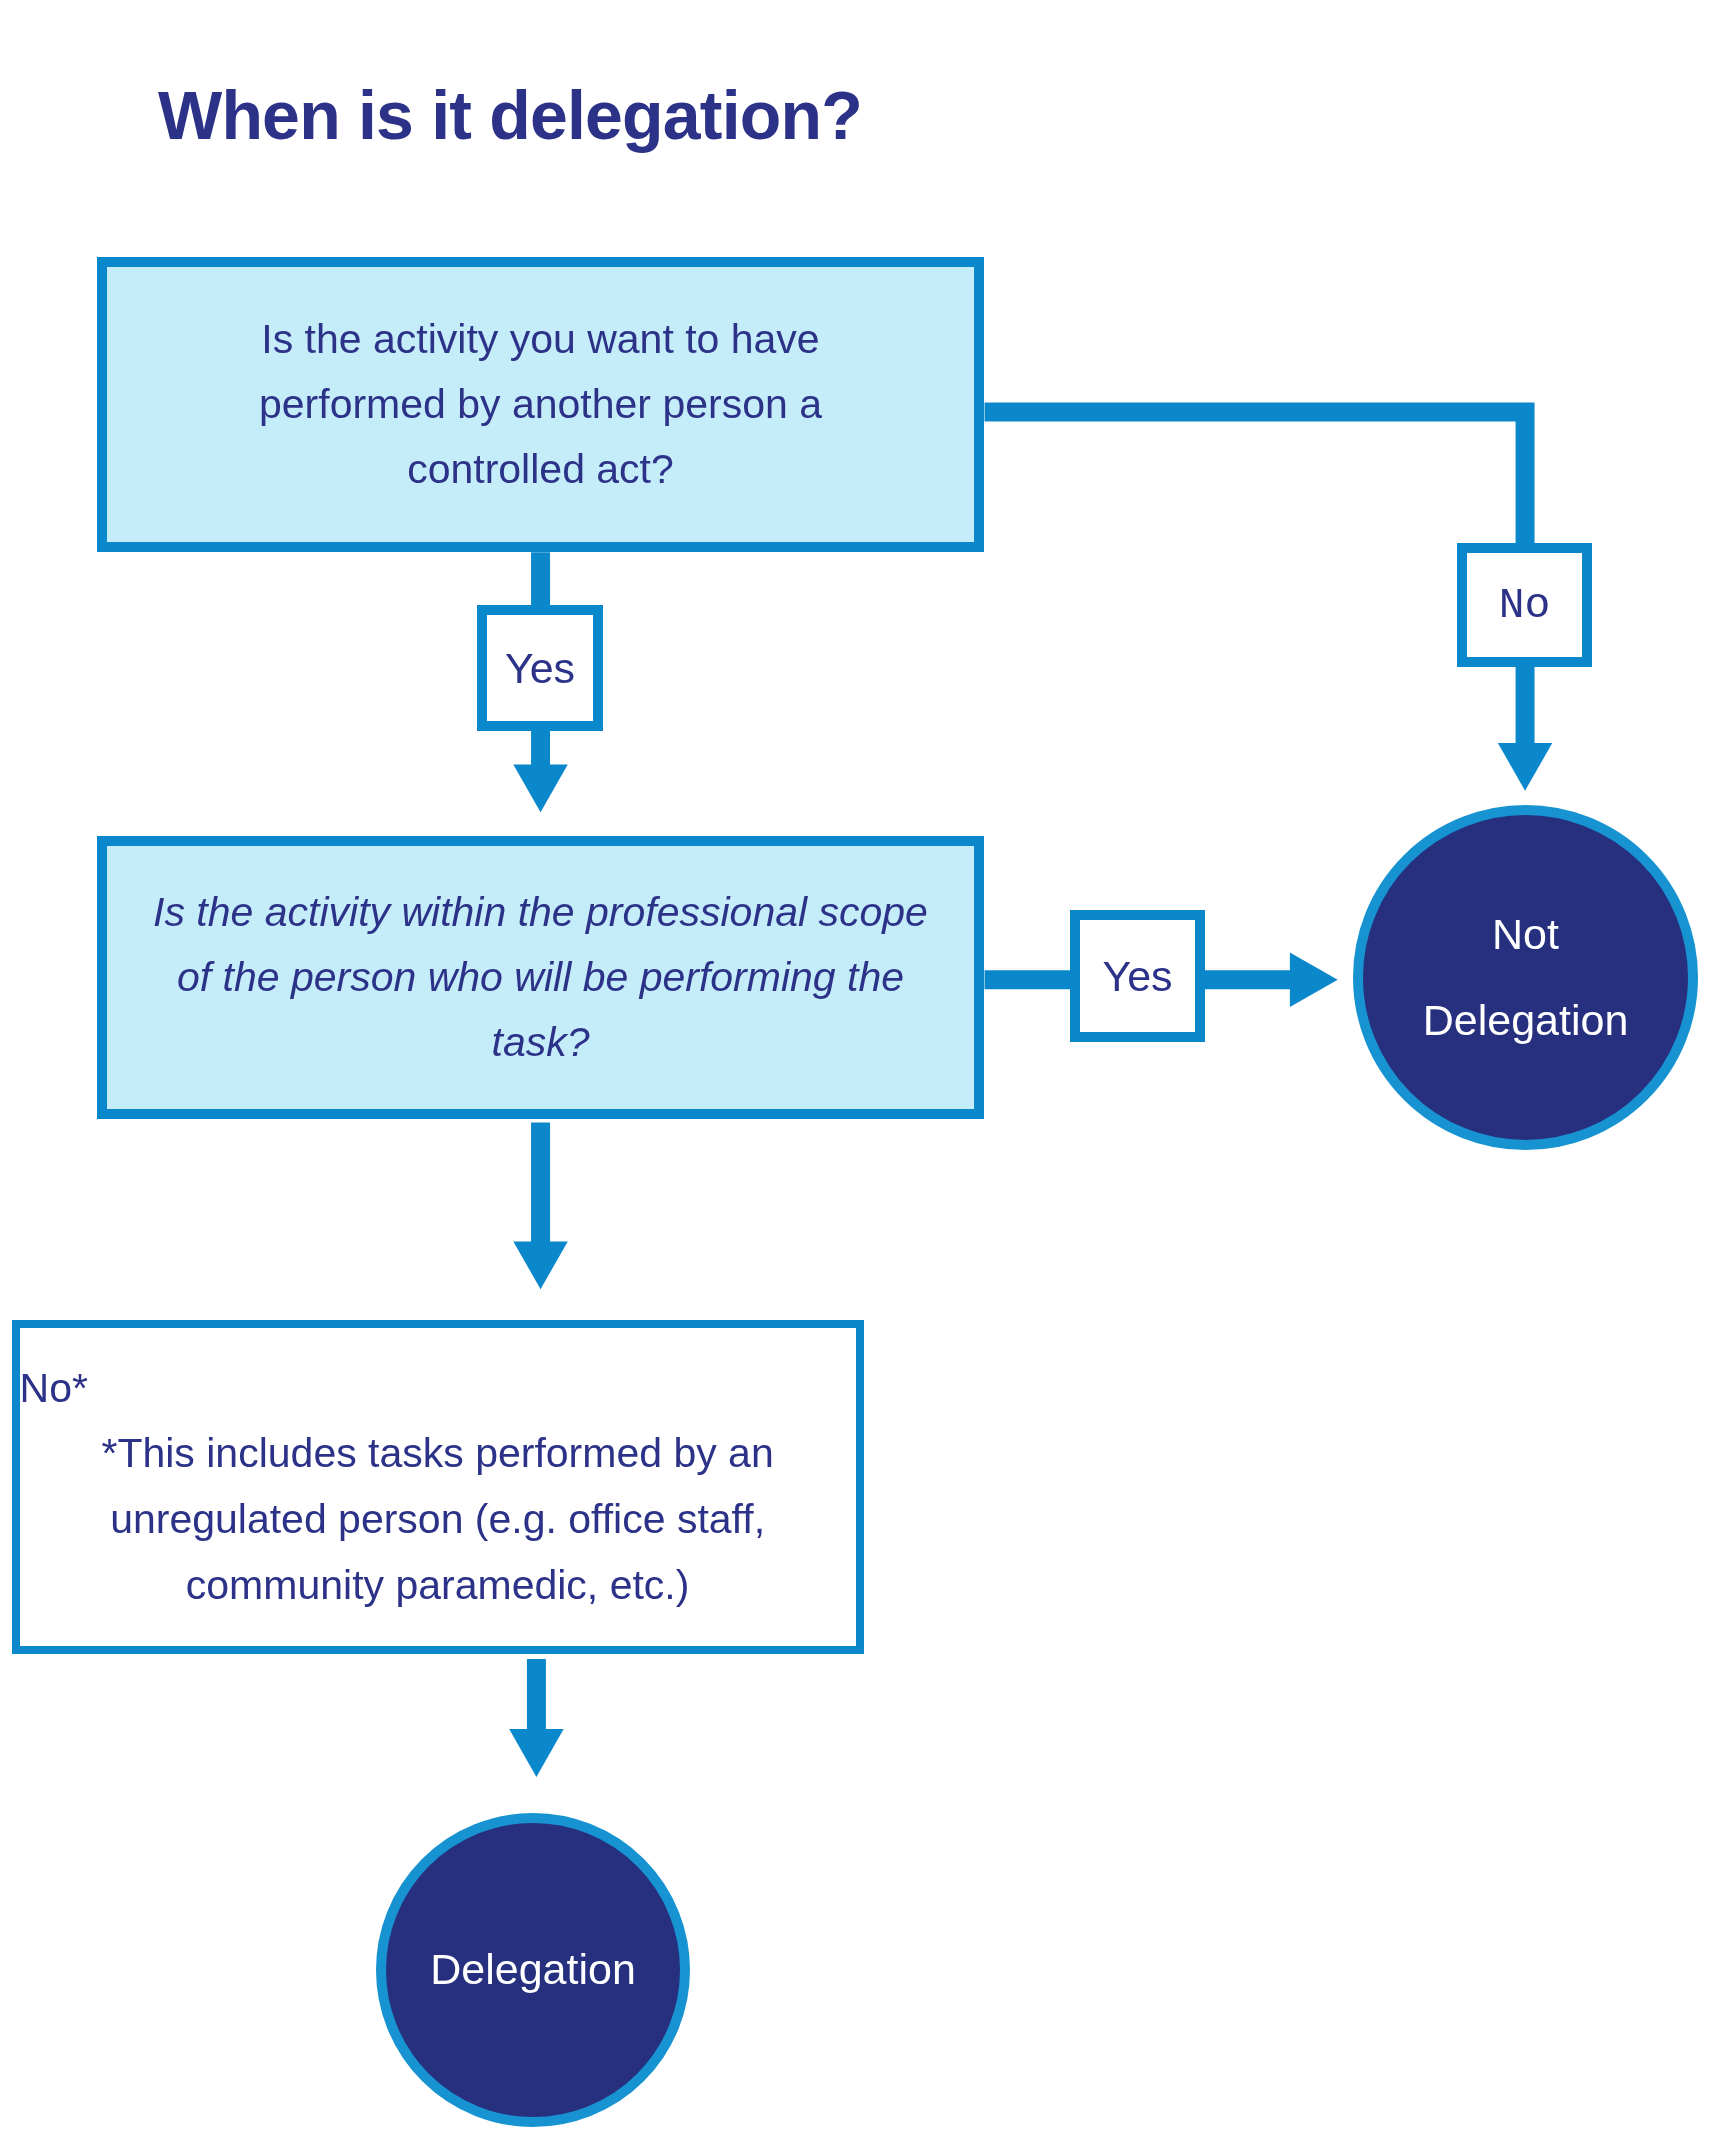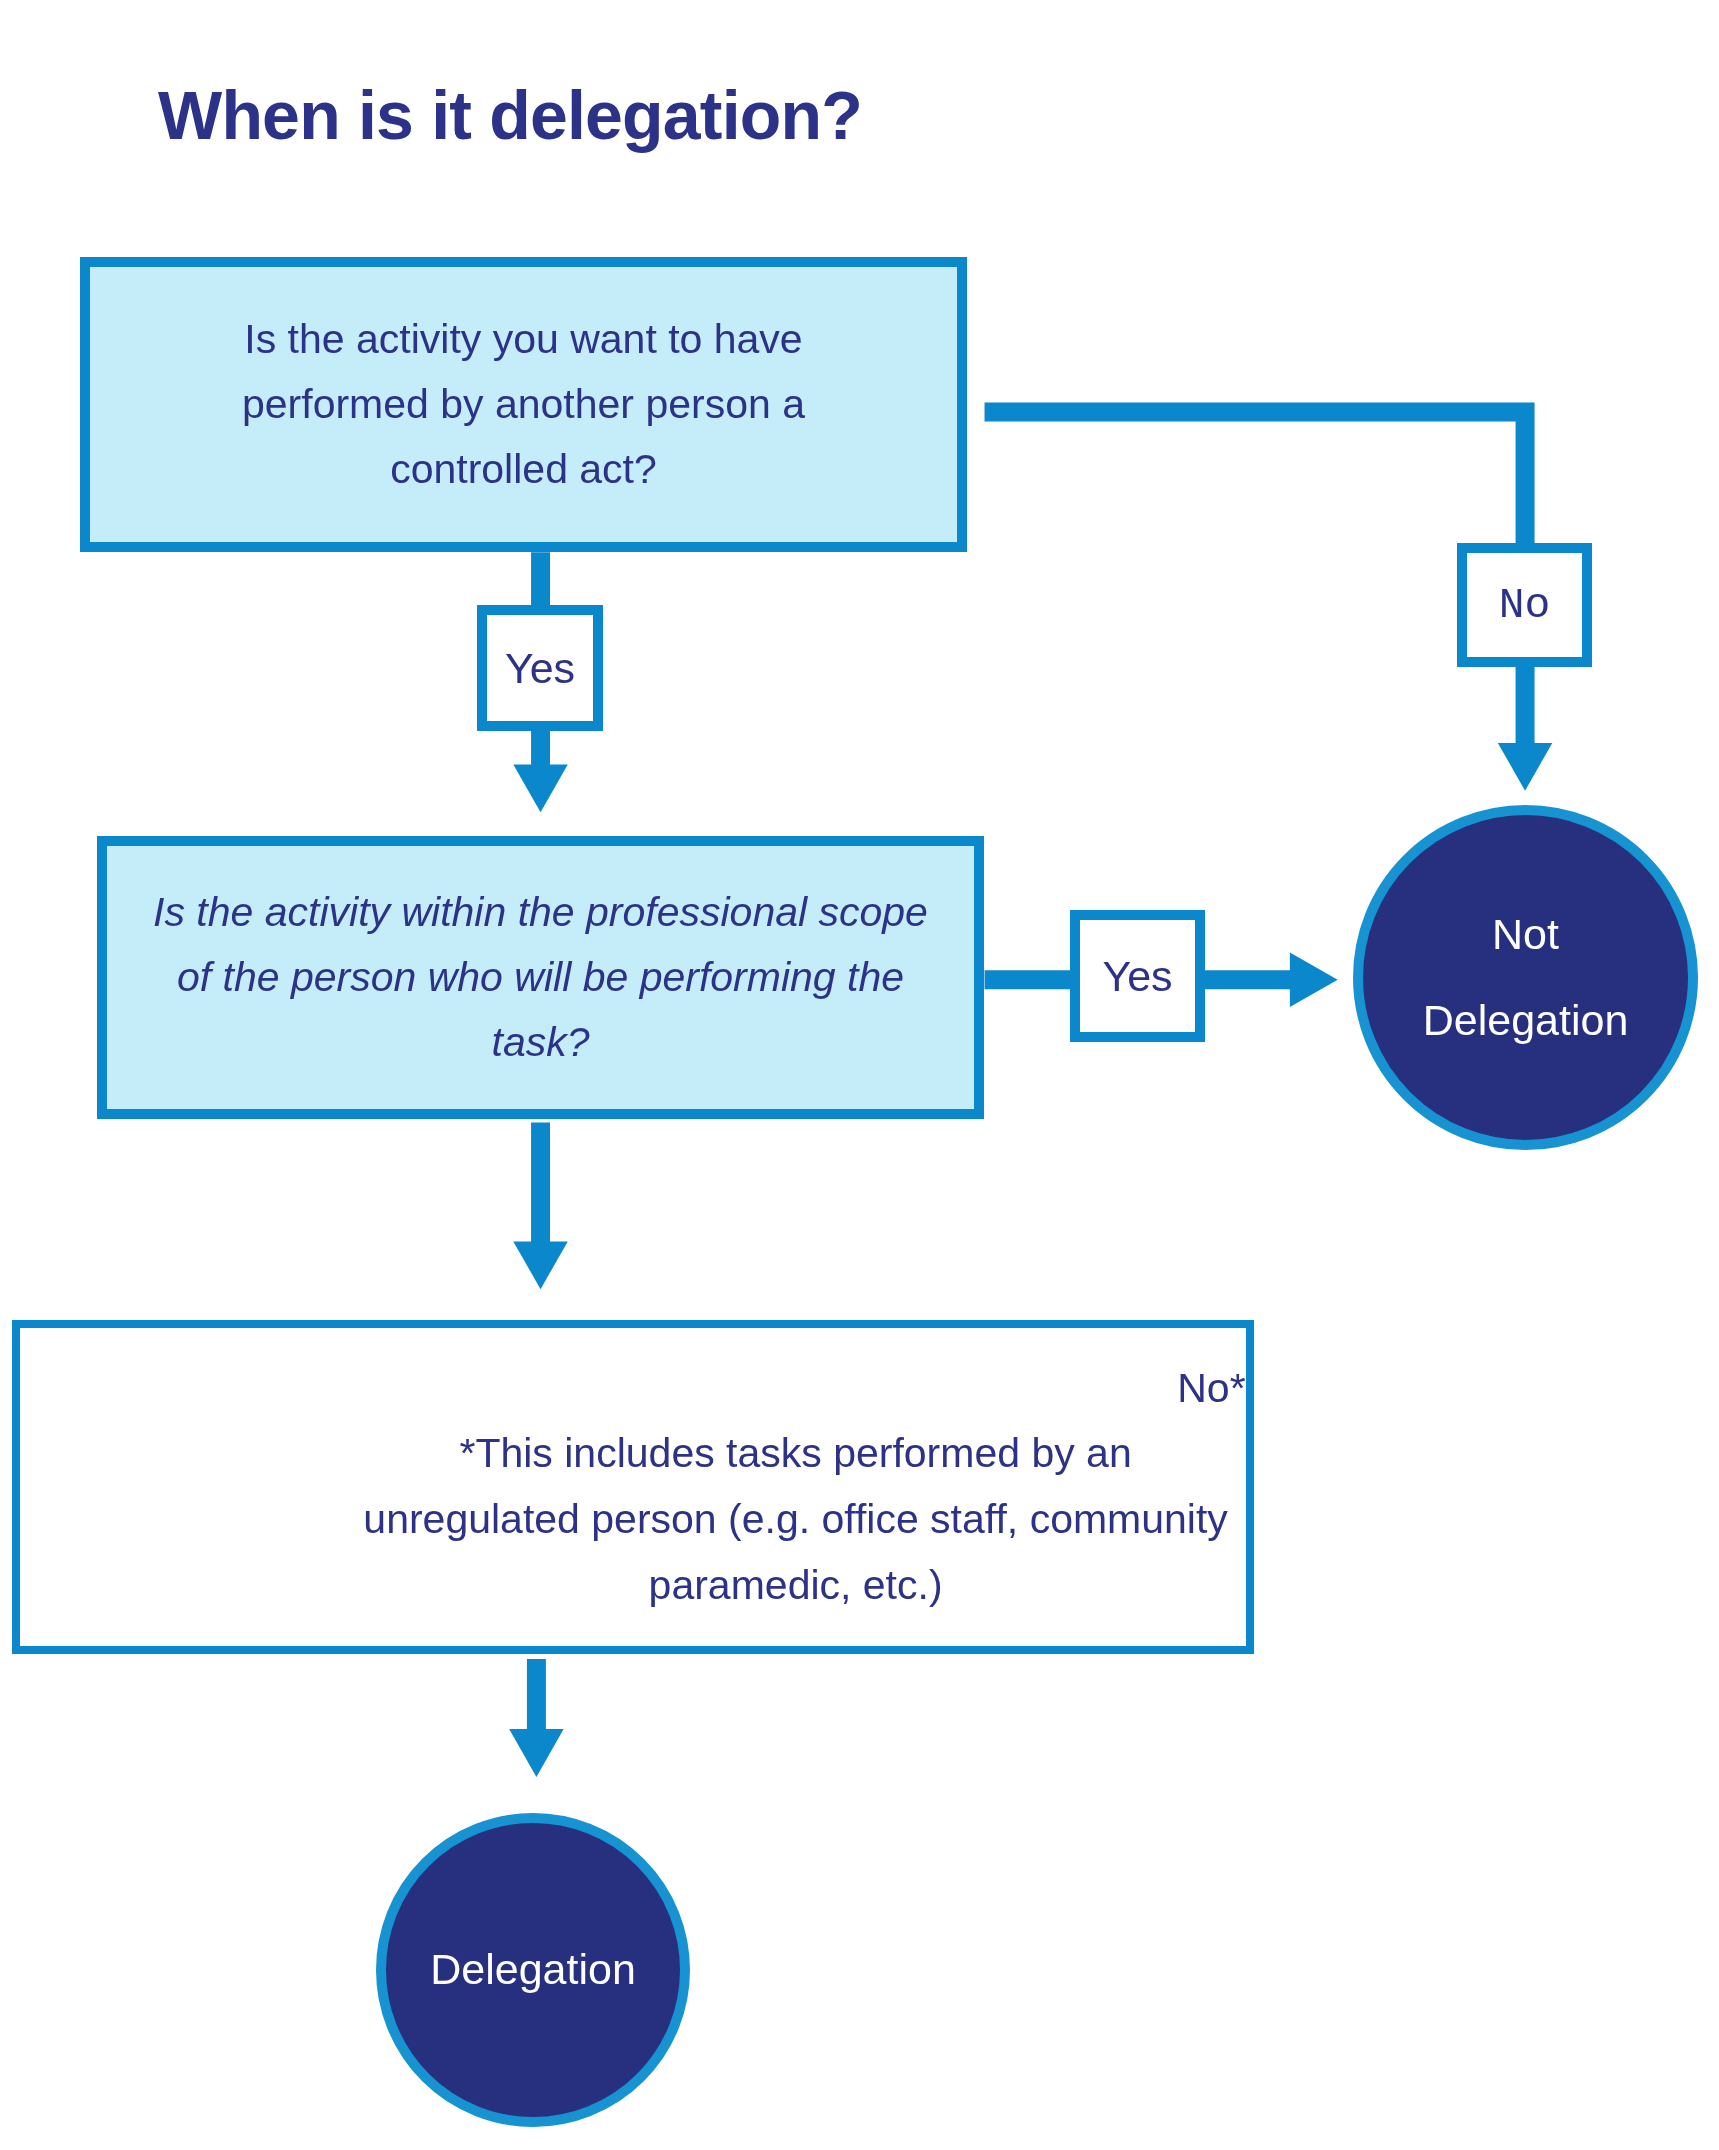--- a/index.html
+++ b/index.html
@@ -51,47 +51,47 @@
     border: 10px solid var(--accent);
     display: flex;
     align-items: center;
     justify-content: center;
     text-align: center;
     color: var(--text_navy);
     font-size: 41px;
     line-height: 1.58;
     z-index: 2;
   }
-  .qbox-1 { left: 80px; top: 257px; width: 887px; height: 295px; }
+  .qbox-1 { left: 97px; top: 257px; width: 887px; height: 295px; }
   .qbox-1 .qtext { max-width: 685px; }
   .qbox-2 { left: 97px; top: 836px; width: 887px; height: 283px; font-style: italic; }
   .qbox-2 .qtext { max-width: 792px; }
   .label-box {
     position: absolute;
     background: var(--white);
     border: 10px solid var(--accent);
     display: flex;
     align-items: center;
     justify-content: center;
     color: var(--text_navy);
     font-size: 43px;
     z-index: 2;
   }
   .label-yes-1 { left: 477px; top: 605px; width: 126px; height: 126px; }
   .label-no-1  { left: 1457px; top: 543px; width: 135px; height: 124px; font-family: Liberation Mono, monospace; }
   .label-yes-2 { left: 1070px; top: 910px; width: 135px; height: 132px; }
   .note-box {
     position: absolute;
     left: 11.6px; top: 1320px;
-    width: 1242px; height: 334px;
+    width: 852px; height: 334px;
     background: var(--white);
     border: 8.3px solid var(--accent);
     display: flex;
     flex-direction: column;
-    align-items: flex-end;
+    align-items: flex-start;
     justify-content: center;
     text-align: center;
     color: var(--text_navy);
     font-size: 41px;
     line-height: 1.6;
     z-index: 2;
   }
   .note-box .note-rest { max-width: 900px; }
   .outcome-circle {
     position: absolute;

